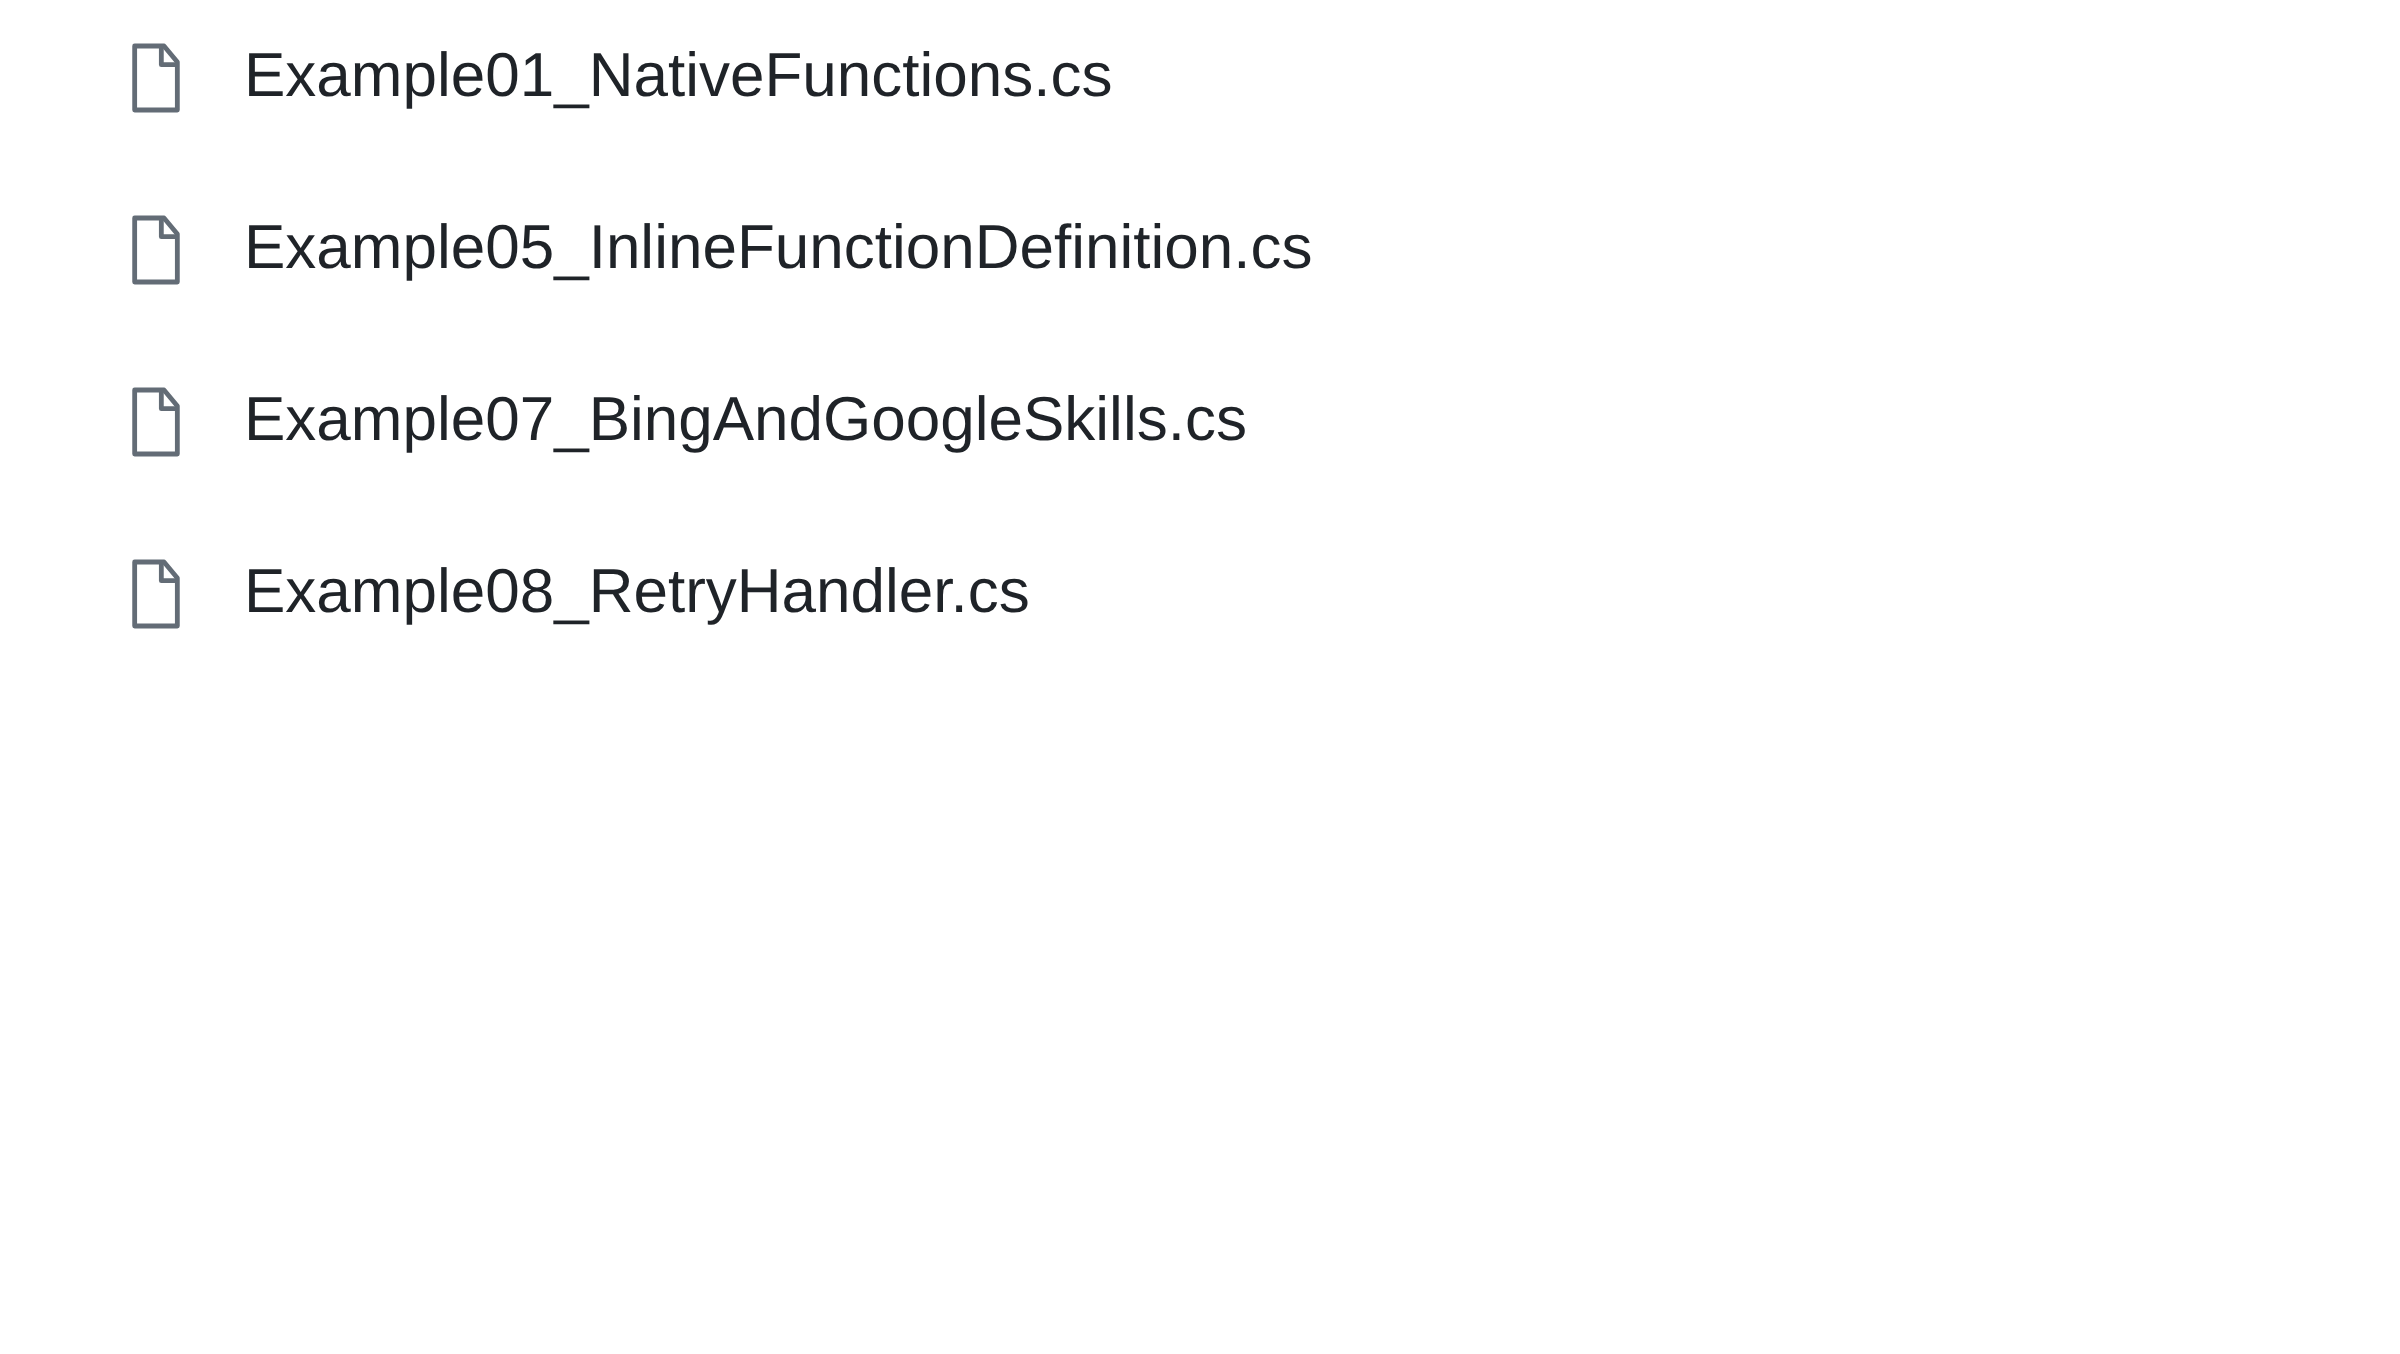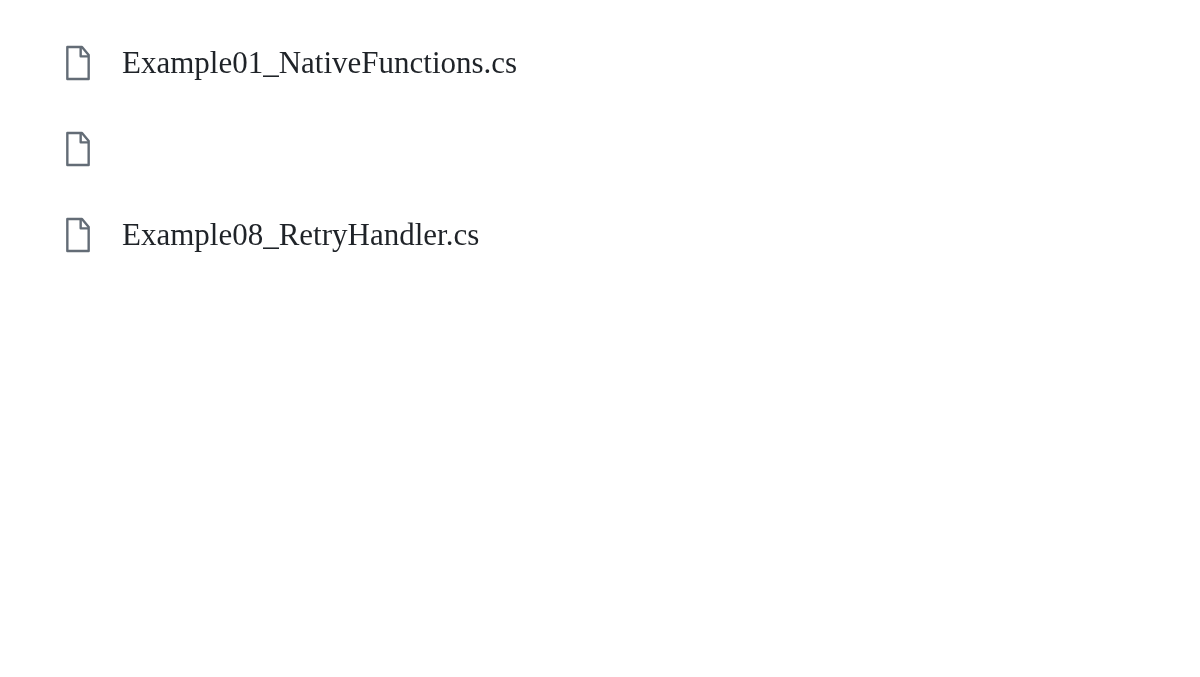--- a/index.html
+++ b/index.html
@@ -16,24 +16,22 @@
       overflow: hidden;
     }
     
     .file-list {
       padding-top: 20px;
       padding-left: 62px;
     }
     
     .file-row {
       display: flex;
-      align-items: center;
       height: 86px;
       cursor: pointer;
-      font-family: Liberation Serif, serif;
     }
     
     .file-icon {
       width: 32px;
       height: 38px;
       flex-shrink: 0;
       color: #636c76;
       display: flex;
       align-items: center;
       justify-content: center;
@@ -66,29 +64,39 @@
         <path d="M4 2 L15 2 L20 8 L20 26 L4 26 Z" stroke-linejoin="round"></path>
         <path d="M14 2 L14 9 L20 9" stroke-linejoin="round"></path>
       </svg>
     </span>
     <span class="file-name">Example01_NativeFunctions.cs</span>
   </div>
 
 
 
 
+  <div class="file-row">
+    <span class="file-icon">
+      <svg viewBox="0 0 24 28">
+        <path d="M4 2 L15 2 L20 8 L20 26 L4 26 Z" stroke-linejoin="round"></path>
+        <path d="M14 2 L14 9 L20 9" stroke-linejoin="round"></path>
+      </svg>
+    </span>
+    <span class="file-name">Example05_InlineFunctionDefinition.cs</span>
+  </div>
 
 
   <div class="file-row">
     <span class="file-icon">
       <svg viewBox="0 0 24 28">
         <path d="M4 2 L15 2 L20 8 L20 26 L4 26 Z" stroke-linejoin="round"></path>
         <path d="M14 2 L14 9 L20 9" stroke-linejoin="round"></path>
       </svg>
     </span>
+    <span class="file-name">Example07_BingAndGoogleSkills.cs</span>
   </div>
 
   <div class="file-row">
     <span class="file-icon">
       <svg viewBox="0 0 24 28">
         <path d="M4 2 L15 2 L20 8 L20 26 L4 26 Z" stroke-linejoin="round"></path>
         <path d="M14 2 L14 9 L20 9" stroke-linejoin="round"></path>
       </svg>
     </span>
     <span class="file-name">Example08_RetryHandler.cs</span>

